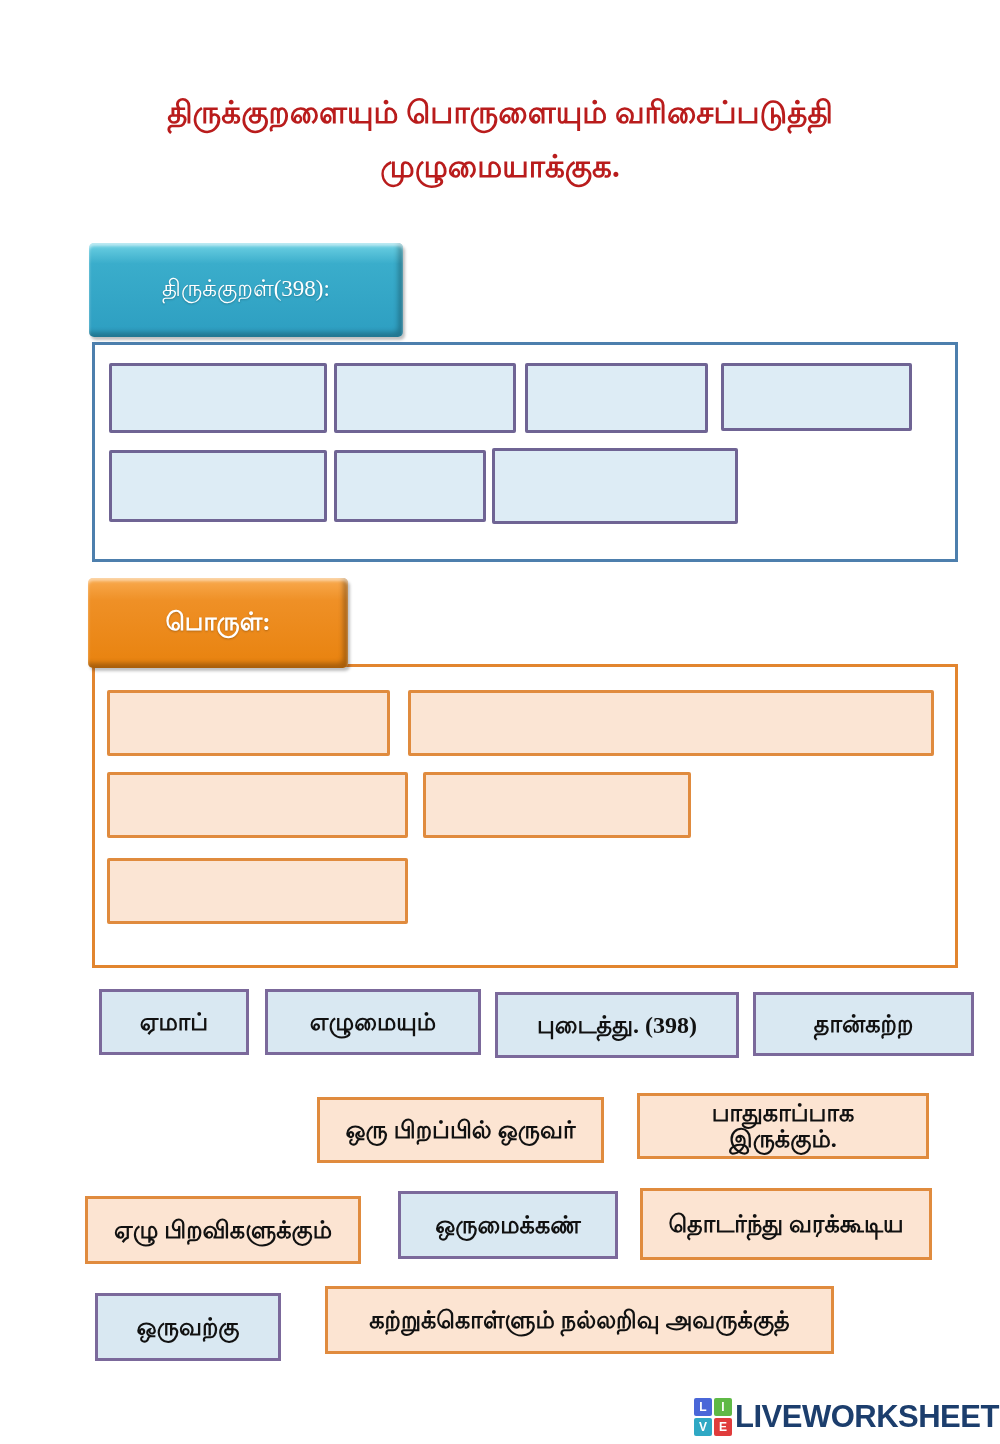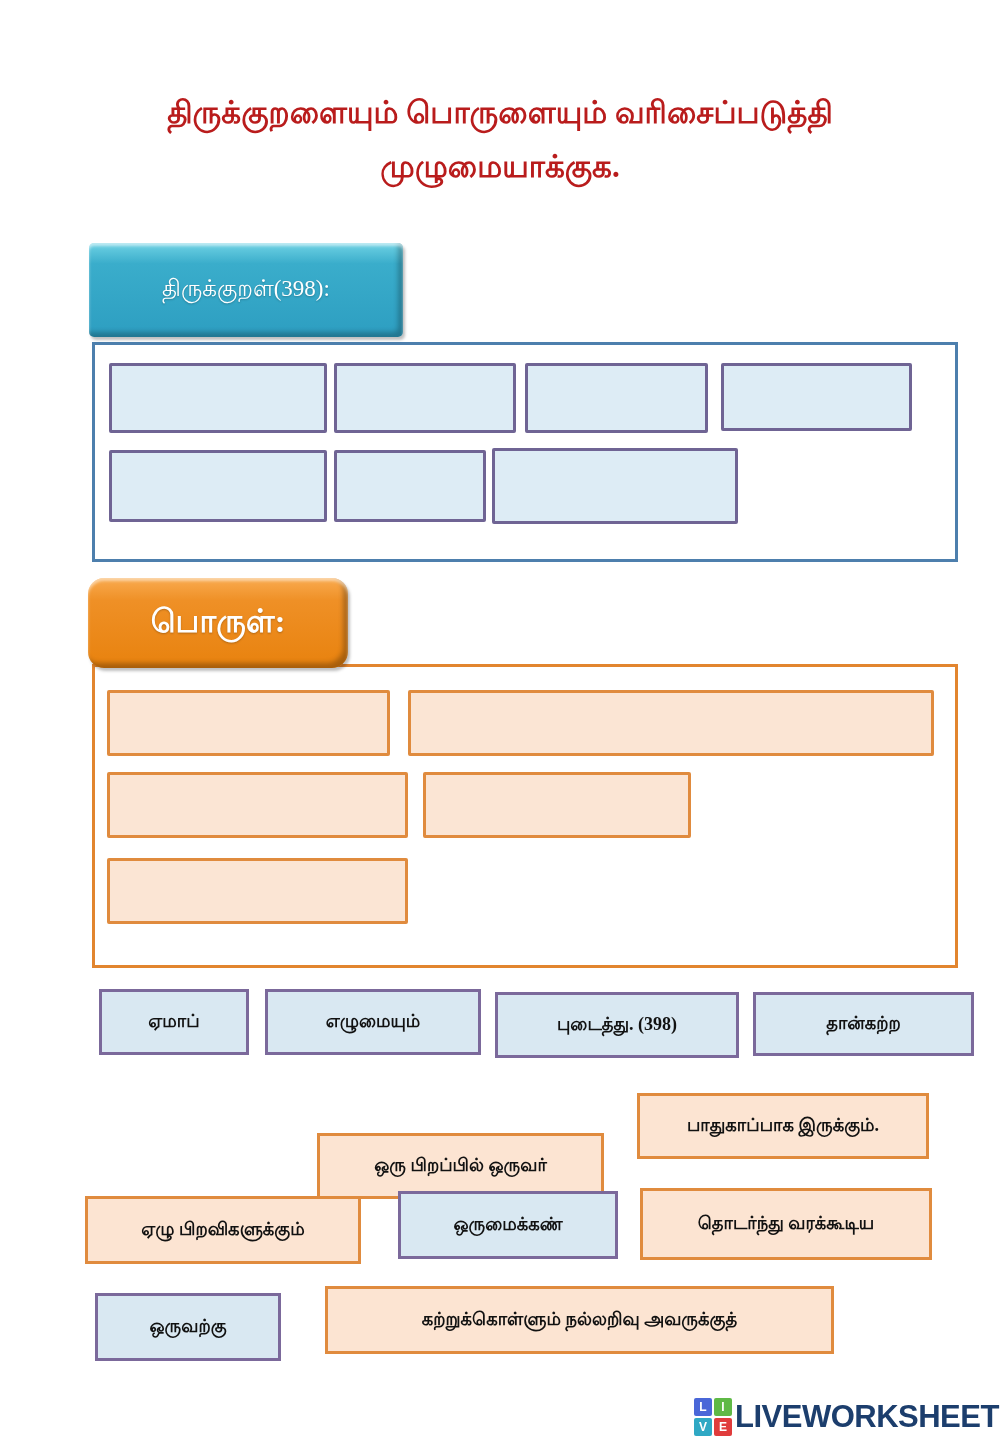--- a/index.html
+++ b/index.html
@@ -41,27 +41,26 @@
     width: 314px; height: 94px;
     font-size: 23px;
     background: linear-gradient(180deg, #6fd2e4 0%, #3aadcb 22%, #2d9ec1 100%);
     box-shadow: inset 0 3px 3px rgba(255,255,255,0.55),
                 inset -5px -5px 5px rgba(0,0,0,0.25),
                 2px 3px 3px rgba(0,0,0,0.25);
   }
   .hdr-porul {
     left: 88px; top: 578px;
     width: 260px; height: 90px;
-    font-size: 32px;
+    font-size: 25px;
     font-weight: 700;
     background: linear-gradient(180deg, #f9ab50 0%, #ef9026 25%, #e8820e 100%);
     box-shadow: inset 0 3px 3px rgba(255,255,255,0.5),
                 inset -5px -5px 5px rgba(0,0,0,0.28),
                 2px 3px 3px rgba(0,0,0,0.25);
-    border-radius: 16px;
   }
 
   
   .panel {
     position: absolute;
     background: #ffffff;
     z-index: 1;
   }
   .panel-kural {
     left: 92px; top: 342px;
@@ -94,36 +93,36 @@
   .p5 { left:107px; top:858px; width:301px; height:66px; }
 
   
   .tile {
     position: absolute;
     z-index: 2;
     display: flex;
     align-items: center;
     justify-content: center;
     text-align: center;
-    font-size: 18px;
+    font-size: 24px;
     font-weight: 600;
     color: #111111;
     cursor: grab;
-    padding: 0 8px;
+    padding: 0 21px;
     line-height: 1.1;
   }
   .tile-k { background: #d9e8f2; border: 3px solid #7b699b; }
   .tile-p { background: #fce4d2; border: 3px solid #e08b3e; }
 
   .t1  { left:99px;  top:989px;  width:150px; height:66px; }
   .t2  { left:265px; top:989px;  width:216px; height:66px; }
   .t3  { left:495px; top:992px;  width:244px; height:66px; }
   .t4  { left:753px; top:992px;  width:221px; height:64px; }
   .t5  { left:98px;  top:1087px; width:180px; height:64px; }
-  .t6  { left:317px; top:1097px; width:287px; height:66px;margin-top:36px; }
+  .t6  { left:317px; top:1097px; width:287px; height:66px; }
   .t7  { left:637px; top:1093px; width:292px; height:66px; }
   .t8  { left:85px;  top:1196px; width:276px; height:68px; }
   .t9  { left:398px; top:1191px; width:220px; height:68px; }
   .t10 { left:640px; top:1188px; width:292px; height:72px; }
   .t11 { left:95px;  top:1293px; width:186px; height:68px; }
   .t12 { left:325px; top:1286px; width:509px; height:68px; }
 
   
   .footer {
     position: absolute;

